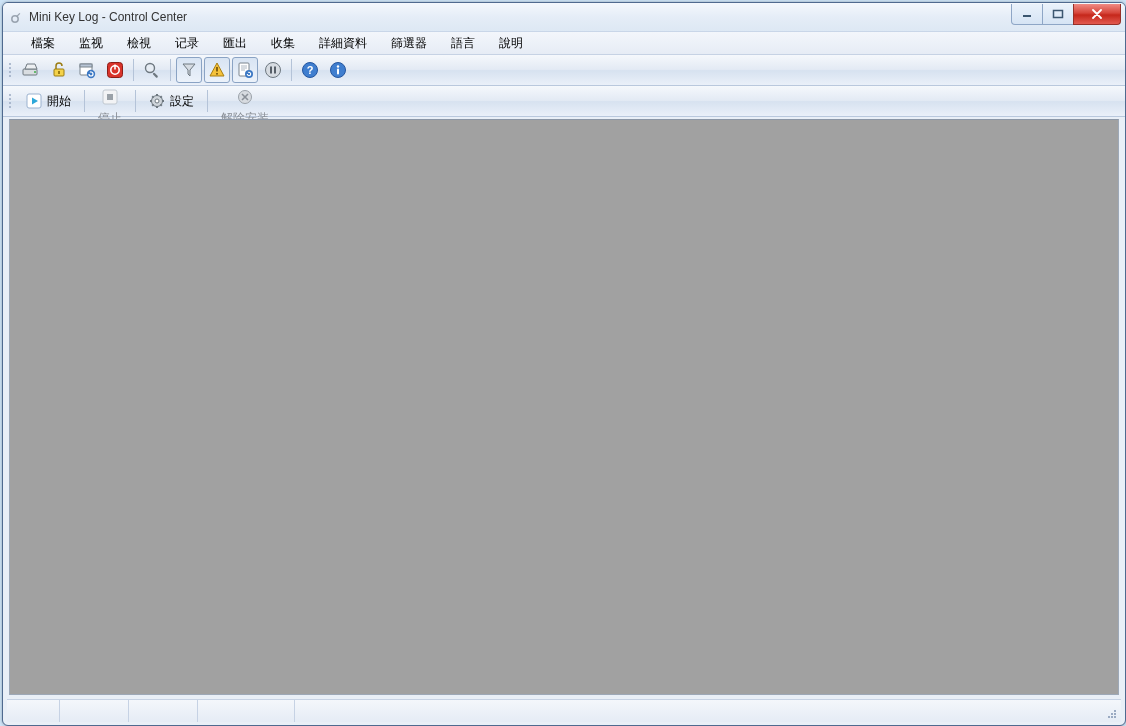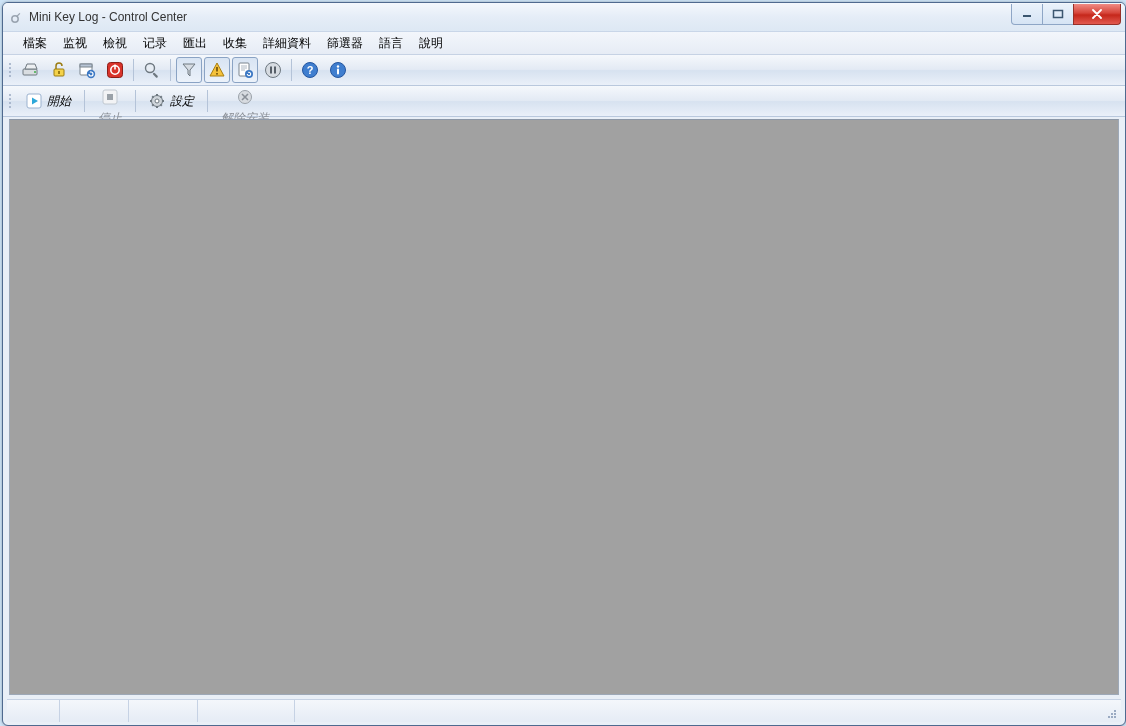--- a/index.html
+++ b/index.html
@@ -32,24 +32,24 @@
   .win-btn.close{
     width:46px;border-bottom-right-radius:4px;
     background:linear-gradient(#f08b84,#d6453a 45%,#c5271b 55%,#e25a4f);
     border-color:#963028;color:#fff;
   }
   .win-btn svg{width:12px;height:10px;}
   .win-btn.close svg{width:14px;height:10px;}
 
   
   .menubar{
-    height:22px;display:flex;align-items:center;gap:0;
+    height:22px;display:flex;align-items:center;gap:8px;
     background:linear-gradient(#f3f6fb,#e6ecf5);
     border-bottom:1px solid #c6d2e4;
-    padding:0 12px;
+    padding:0 20px;
   }
   .menubar .menu-item{padding:3px 8px;cursor:default;}
 
   
   .toolbar{
     height:30px;display:flex;align-items:center;
     background:linear-gradient(#f5f8fc,#e3eaf4 48%,#d7e2f0 52%,#eaf0f9);
     border-bottom:1px solid #b9c8dd;
     padding:0 4px;
   }
@@ -58,21 +58,21 @@
   .tb-btn{
     width:24px;height:24px;border:1px solid transparent;border-radius:3px;
     display:flex;align-items:center;justify-content:center;margin:0 1px;cursor:default;
   }
   .tb-btn.pressed{border-color:#8aa3c4;background:linear-gradient(#d8e4f3,#ecf2fa);}
   .tb-sep{width:1px;height:22px;background:#b4c3d8;margin:0 4px;}
 
   
   .tb-lbtn{
     height:24px;display:flex;align-items:center;gap:5px;
-    padding:0 8px;border:1px solid transparent;border-radius:3px;cursor:default;font-style:italic;
+    padding:0 8px;border:1px solid transparent;border-radius:3px;cursor:default;
   }
   .tb-lbtn.disabled{color:#8a8f96;flex-direction:column;}
   .tb-lbtn .ico{width:16px;height:16px;display:flex;align-items:center;justify-content:center;}
 
   
   .content{
     flex:1;margin:2px 6px 0 6px;
     background:#a1a1a1;
     border:1px solid #9da8b7;
     border-top-color:#8c97a6;

